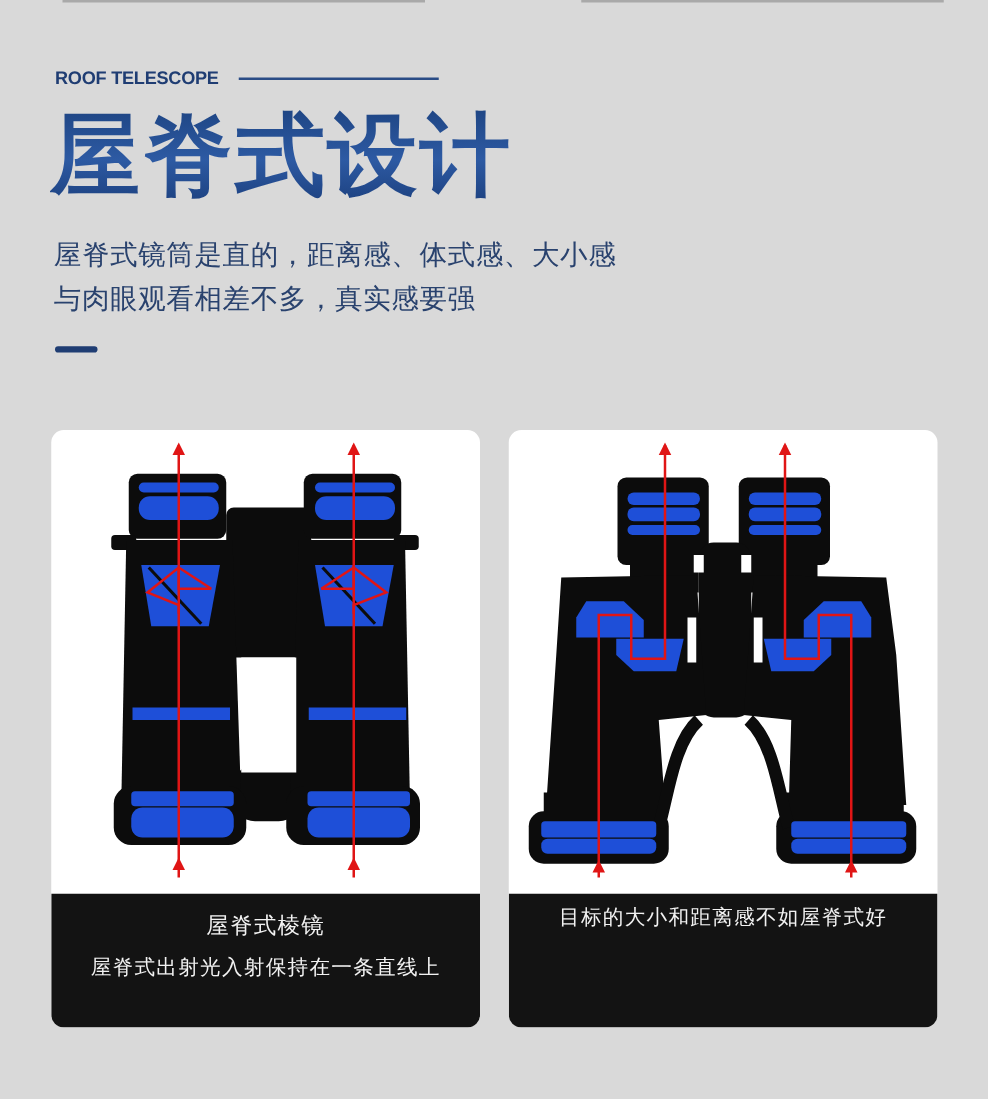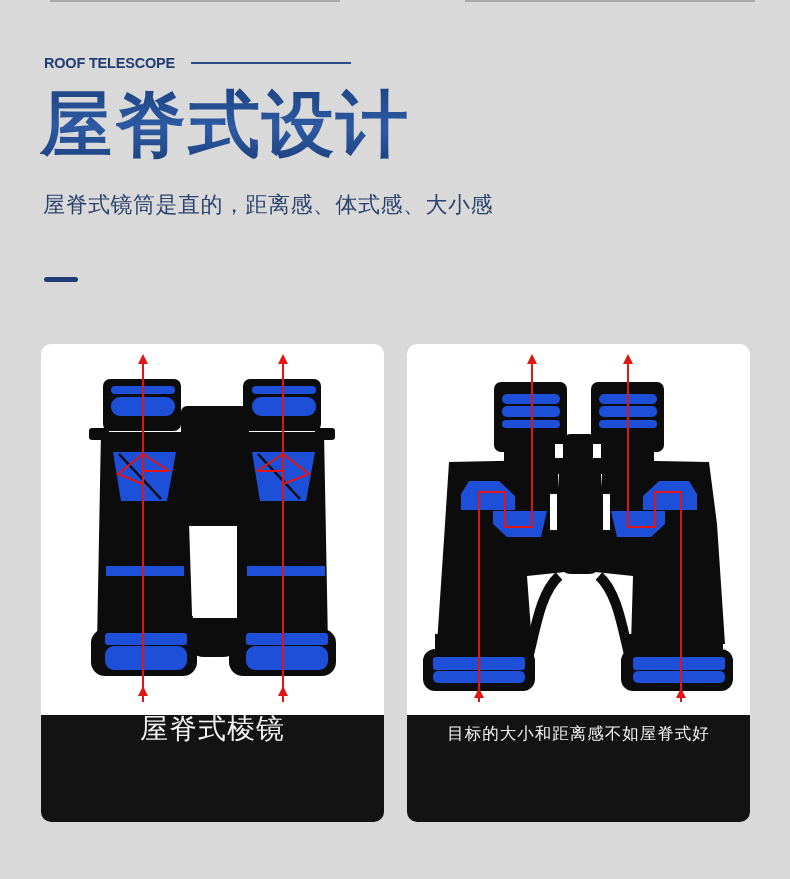--- a/index.html
+++ b/index.html
@@ -45,41 +45,42 @@
     background: #ffffff; border-radius: 10px; overflow: hidden;
   }
   .card-left { left: 41px; }
   .card-right { left: 407px; }
   .card svg { position: absolute; left: 0; top: 0; }
   .caption {
     position: absolute; left: 0; bottom: 0; width: 100%; height: 107px;
     background: #131313; color: #f2f2f2; text-align: center;
   }
   .cap-title {
-    font-size: 28px; line-height: 1; letter-spacing: 1px;
+    font-size: 18px; line-height: 1; margin-top: 17px; letter-spacing: 1px;
   }
   .cap-text {
     font-size: 16.5px; line-height: 22px; letter-spacing: 1px;
   }
   .card-left .cap-text { margin-top: 13px; }
   .card-right .cap-text { margin-top: 8px; }
 </style>
 </head>
 <body>
 
 <div class="top-strip" style="left:50px;width:290px;"></div>
 <div class="top-strip" style="left:465px;width:290px;"></div>
 
 <div class="tagline">ROOF TELESCOPE</div>
 <div class="tagline-rule"></div>
 
 <h1 class="title">屋脊式设计</h1>
 
 <div class="desc">
   <div>屋脊式镜筒是直的，距离感、体式感、大小感</div>
+  <div>与肉眼观看相差不多，真实感要强</div>
 </div>
 <div class="desc-rule"></div>
 
 <div class="card card-left">
   <svg width="343" height="371" viewBox="0 0 343 371">
     <g fill="#0c0c0c">
 
       <rect x="140" y="62" width="68" height="120" rx="6"></rect>
       <rect x="145" y="268" width="55" height="45" rx="18"></rect>
 
@@ -133,20 +134,21 @@
     </g>
     <g fill="#e01515">
       <path d="M102 10 L97 20 L107 20 Z"></path>
       <path d="M242 10 L237 20 L247 20 Z"></path>
       <path d="M102 342 L97 352 L107 352 Z"></path>
       <path d="M242 342 L237 352 L247 352 Z"></path>
     </g>
   </svg>
   <div class="caption">
     <div class="cap-title">屋脊式棱镜</div>
+    <div class="cap-text">屋脊式出射光入射保持在一条直线上</div>
   </div>
 </div>
 
 <div class="card card-right">
   <svg width="343" height="371" viewBox="0 0 343 371">
     <g fill="#0c0c0c">
 
       <rect x="87" y="38" width="73" height="70" rx="7"></rect>
       <rect x="97" y="100" width="55" height="30"></rect>
       <rect x="184" y="38" width="73" height="70" rx="7"></rect>

